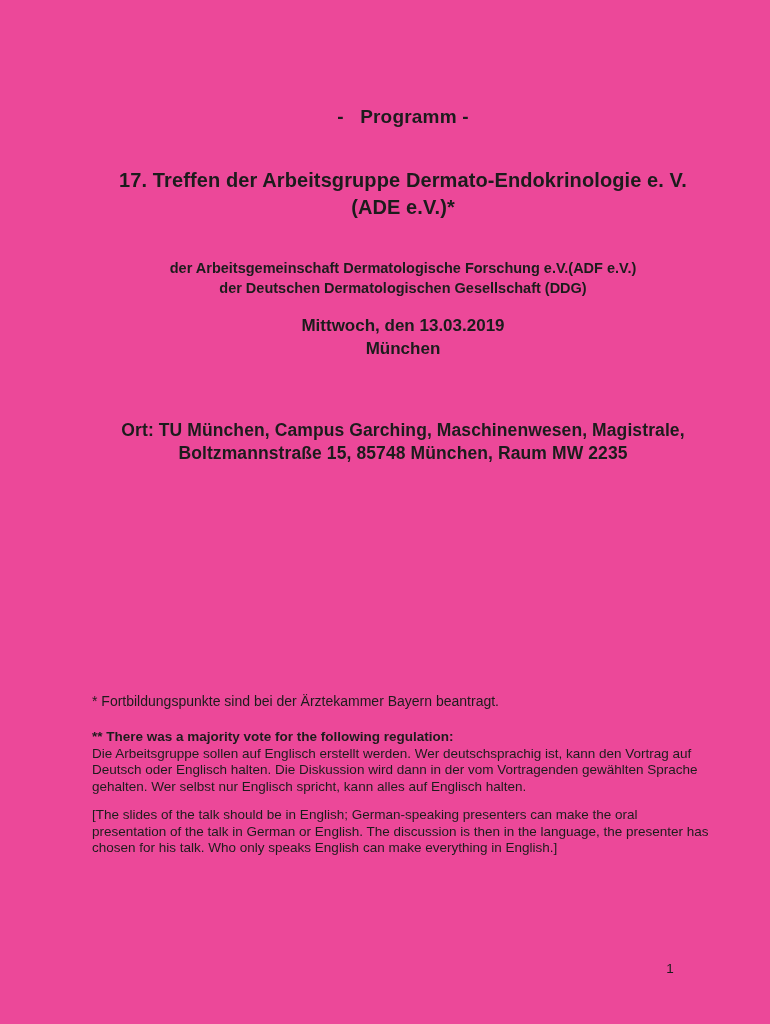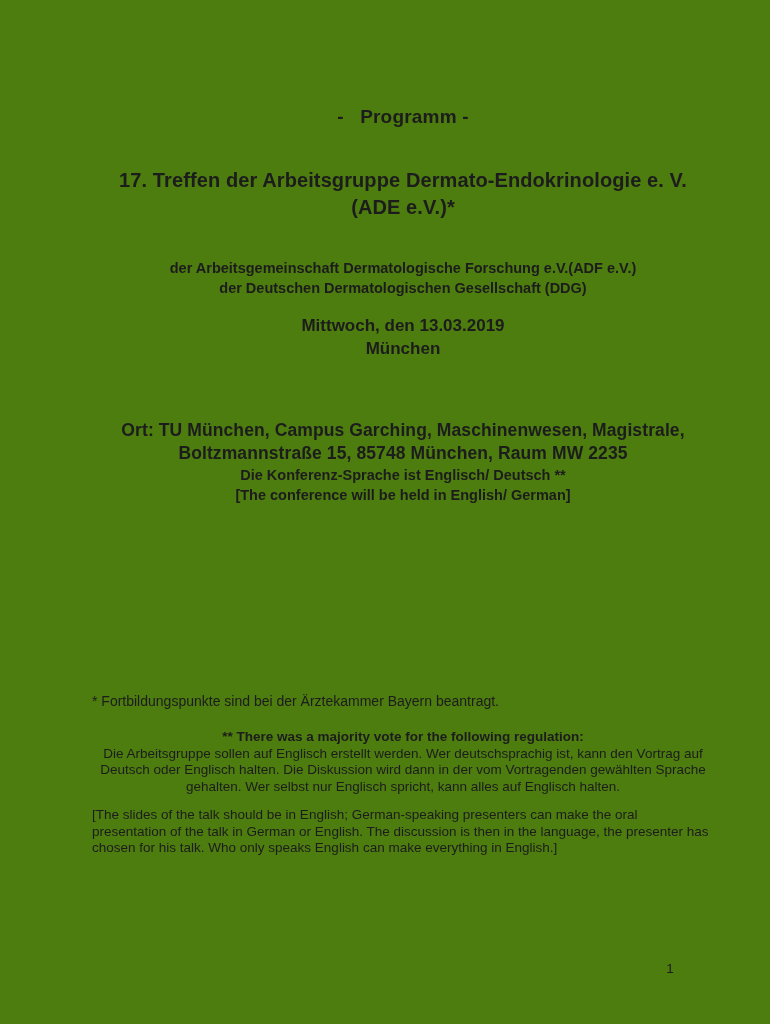--- a/index.html
+++ b/index.html
@@ -1,21 +1,21 @@
 <!DOCTYPE html>
 <html><head>
 <meta charset="utf-8">
 <style>
   * { margin: 0; padding: 0; box-sizing: border-box; }
   html, body { background: #ffffff; }
   .page {
     position: relative;
     width: 770px;
     height: 1024px;
-    background: #4d7c0f;
+    background: #ec4899;
     font-family: "Liberation Sans", "DejaVu Sans", sans-serif;
     color: #1c1c1c;
     overflow: hidden;
   }
   .block { position: absolute; left: 92px; width: 622px; }
   .center { text-align: center; }
   .bold { font-weight: bold; }
 
   .doc-title {
     top: 106px;
@@ -59,21 +59,20 @@
   }
   .footnote {
     top: 693px;
     font-size: 14px;
     line-height: 16.5px;
   }
   .regulation {
     top: 729px;
     font-size: 13.5px;
     line-height: 16.5px;
-    text-align: center;
   }
   .regulation-en {
     top: 807px;
     font-size: 13.5px;
     line-height: 16.5px;
   }
   .page-number {
     position: absolute;
     left: 660px;
     top: 961px;
@@ -102,24 +101,20 @@
   <div class="block center date-block">
     <div>Mittwoch, den 13.03.2019</div>
     <div>München</div>
   </div>
 
   <div class="block center location-main">
     <div>Ort: TU München, Campus Garching, Maschinenwesen, Magistrale,</div>
     <div>Boltzmannstraße 15, 85748 München, Raum MW 2235</div>
   </div>
 
-  <div class="block center location-lang">
-    <div>Die Konferenz-Sprache ist Englisch/ Deutsch **</div>
-    <div>[The conference will be held in English/ German]</div>
-  </div>
 
   <div class="block footnote">* Fortbildungspunkte sind bei der Ärztekammer Bayern beantragt.</div>
 
   <div class="block regulation">
     <div class="bold">** There was a majority vote for the following regulation:</div>
     <div>Die Arbeitsgruppe sollen auf Englisch erstellt werden. Wer deutschsprachig ist, kann den Vortrag auf Deutsch oder Englisch halten. Die Diskussion wird dann in der vom Vortragenden gewählten Sprache gehalten. Wer selbst nur Englisch spricht, kann alles auf Englisch halten.</div>
   </div>
 
   <div class="block regulation-en">[The slides of the talk should be in English; German-speaking presenters can make the oral presentation of the talk in German or English. The discussion is then in the language, the presenter has chosen for his talk. Who only speaks English can make everything in English.]</div>
 

